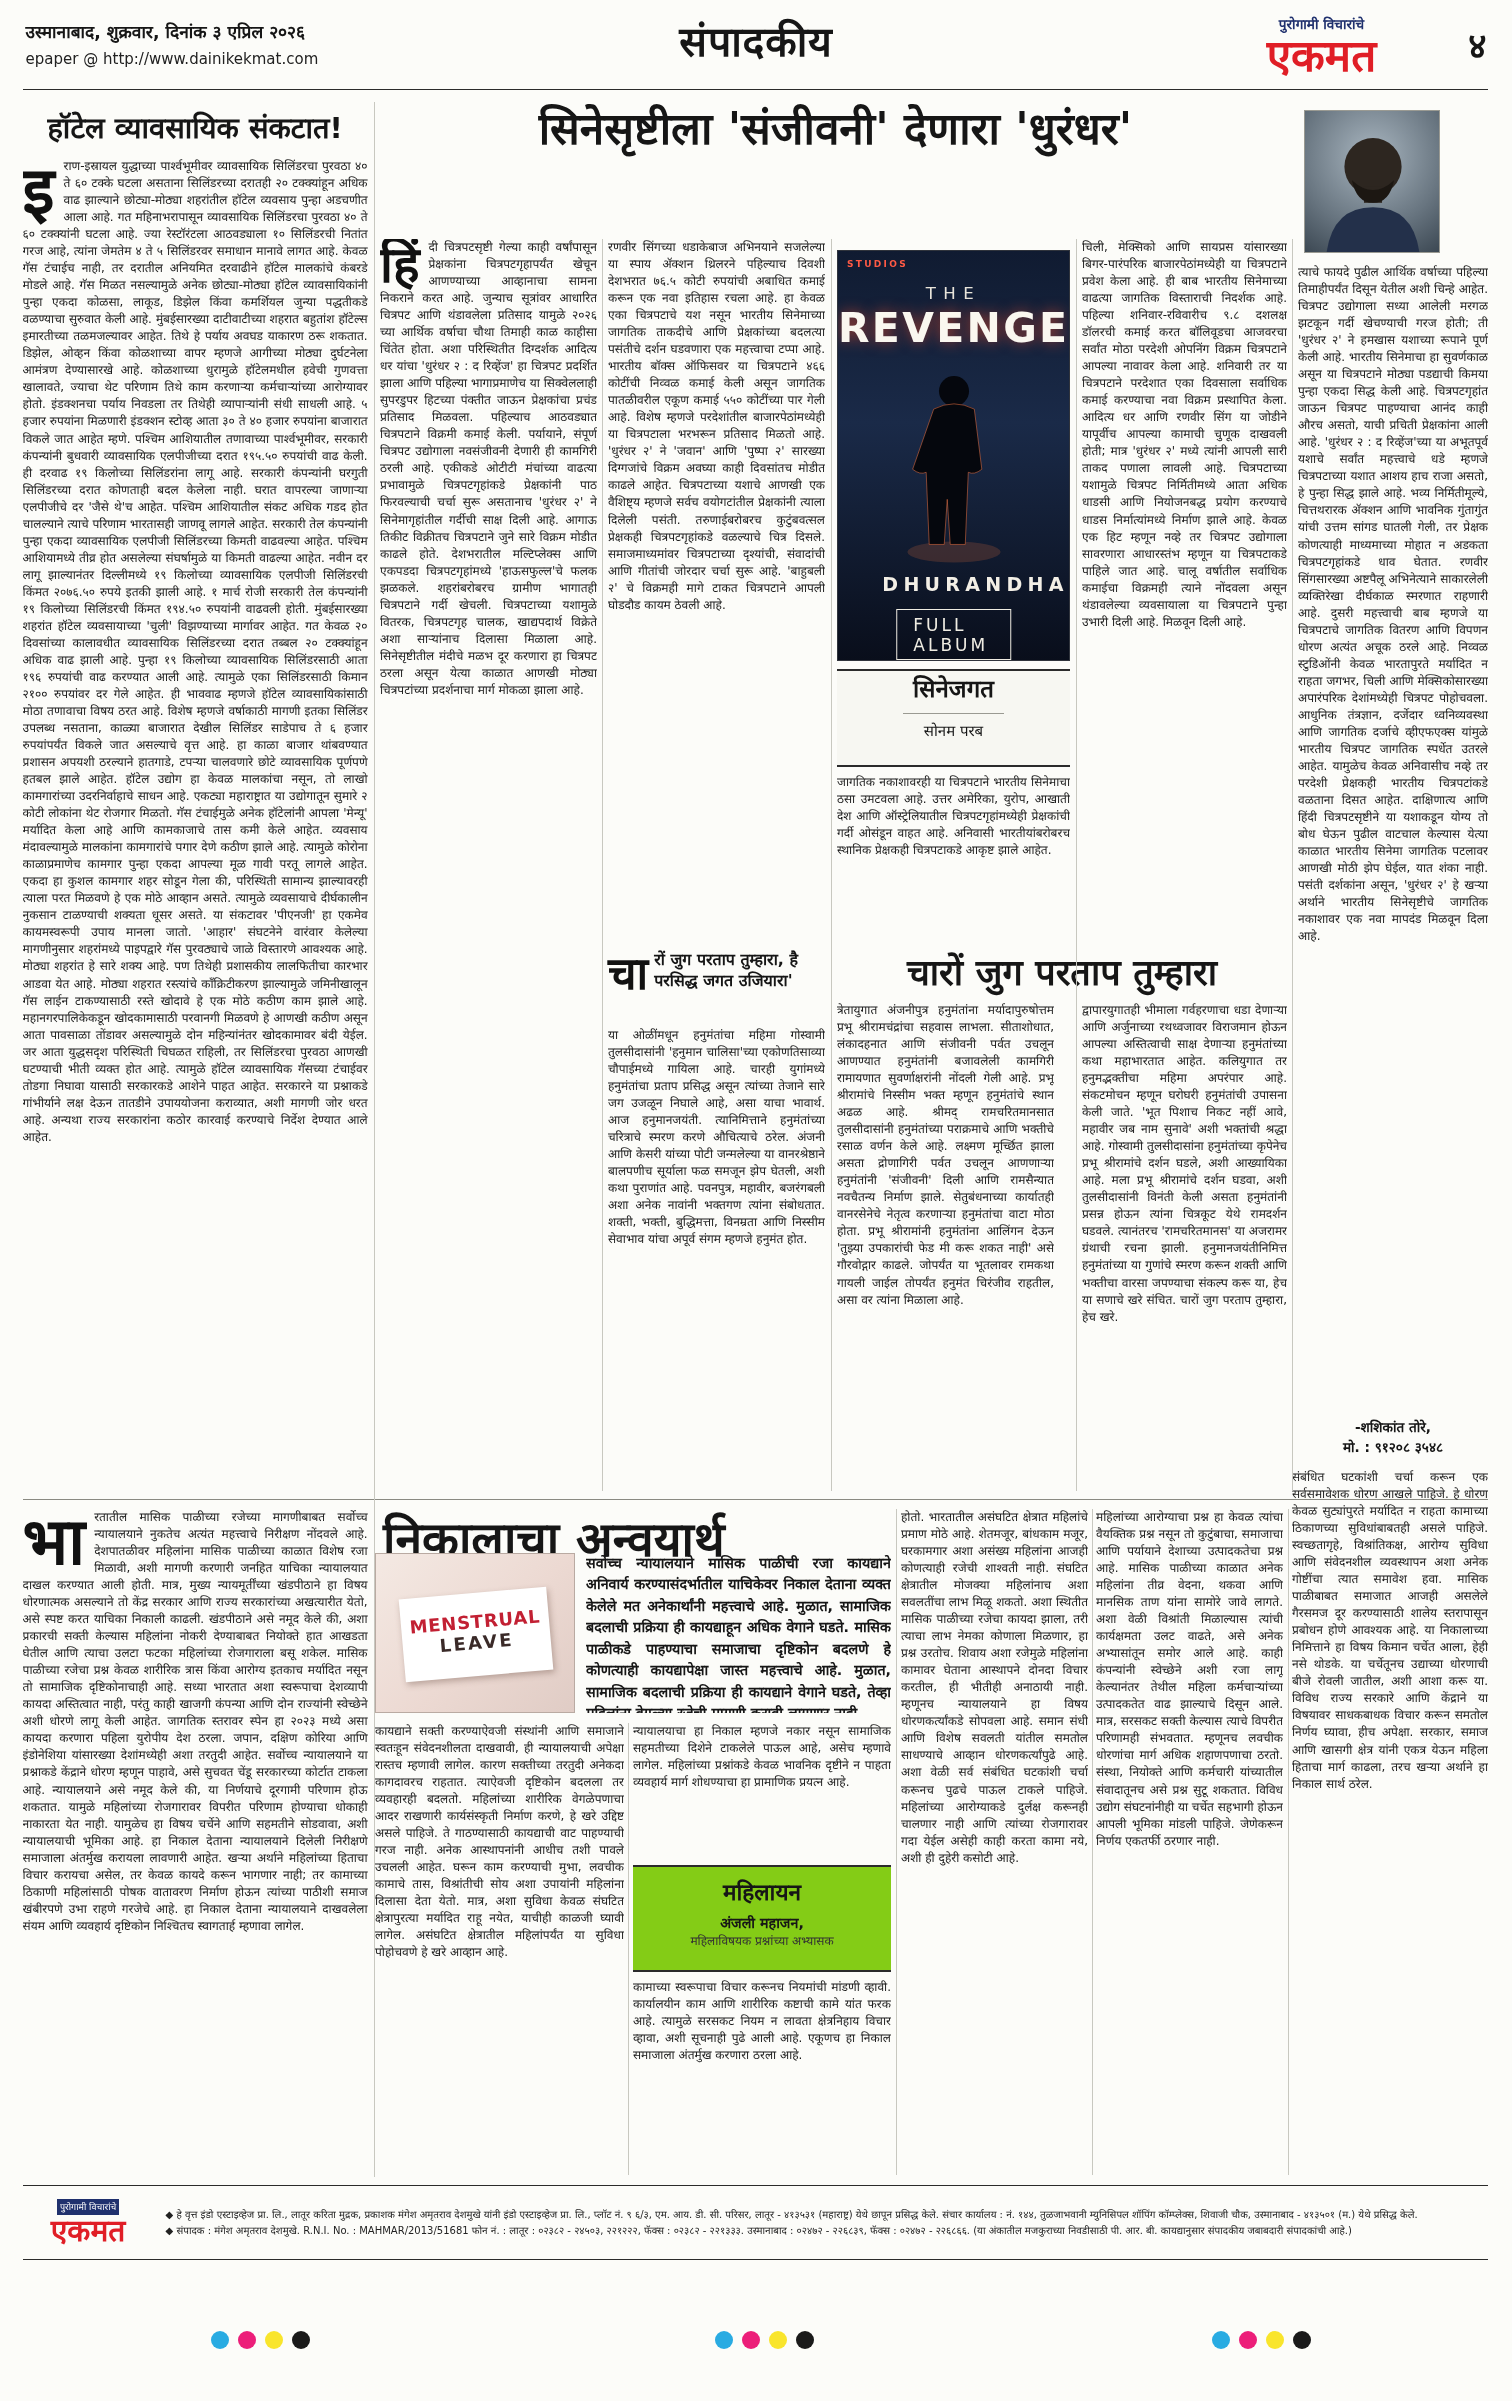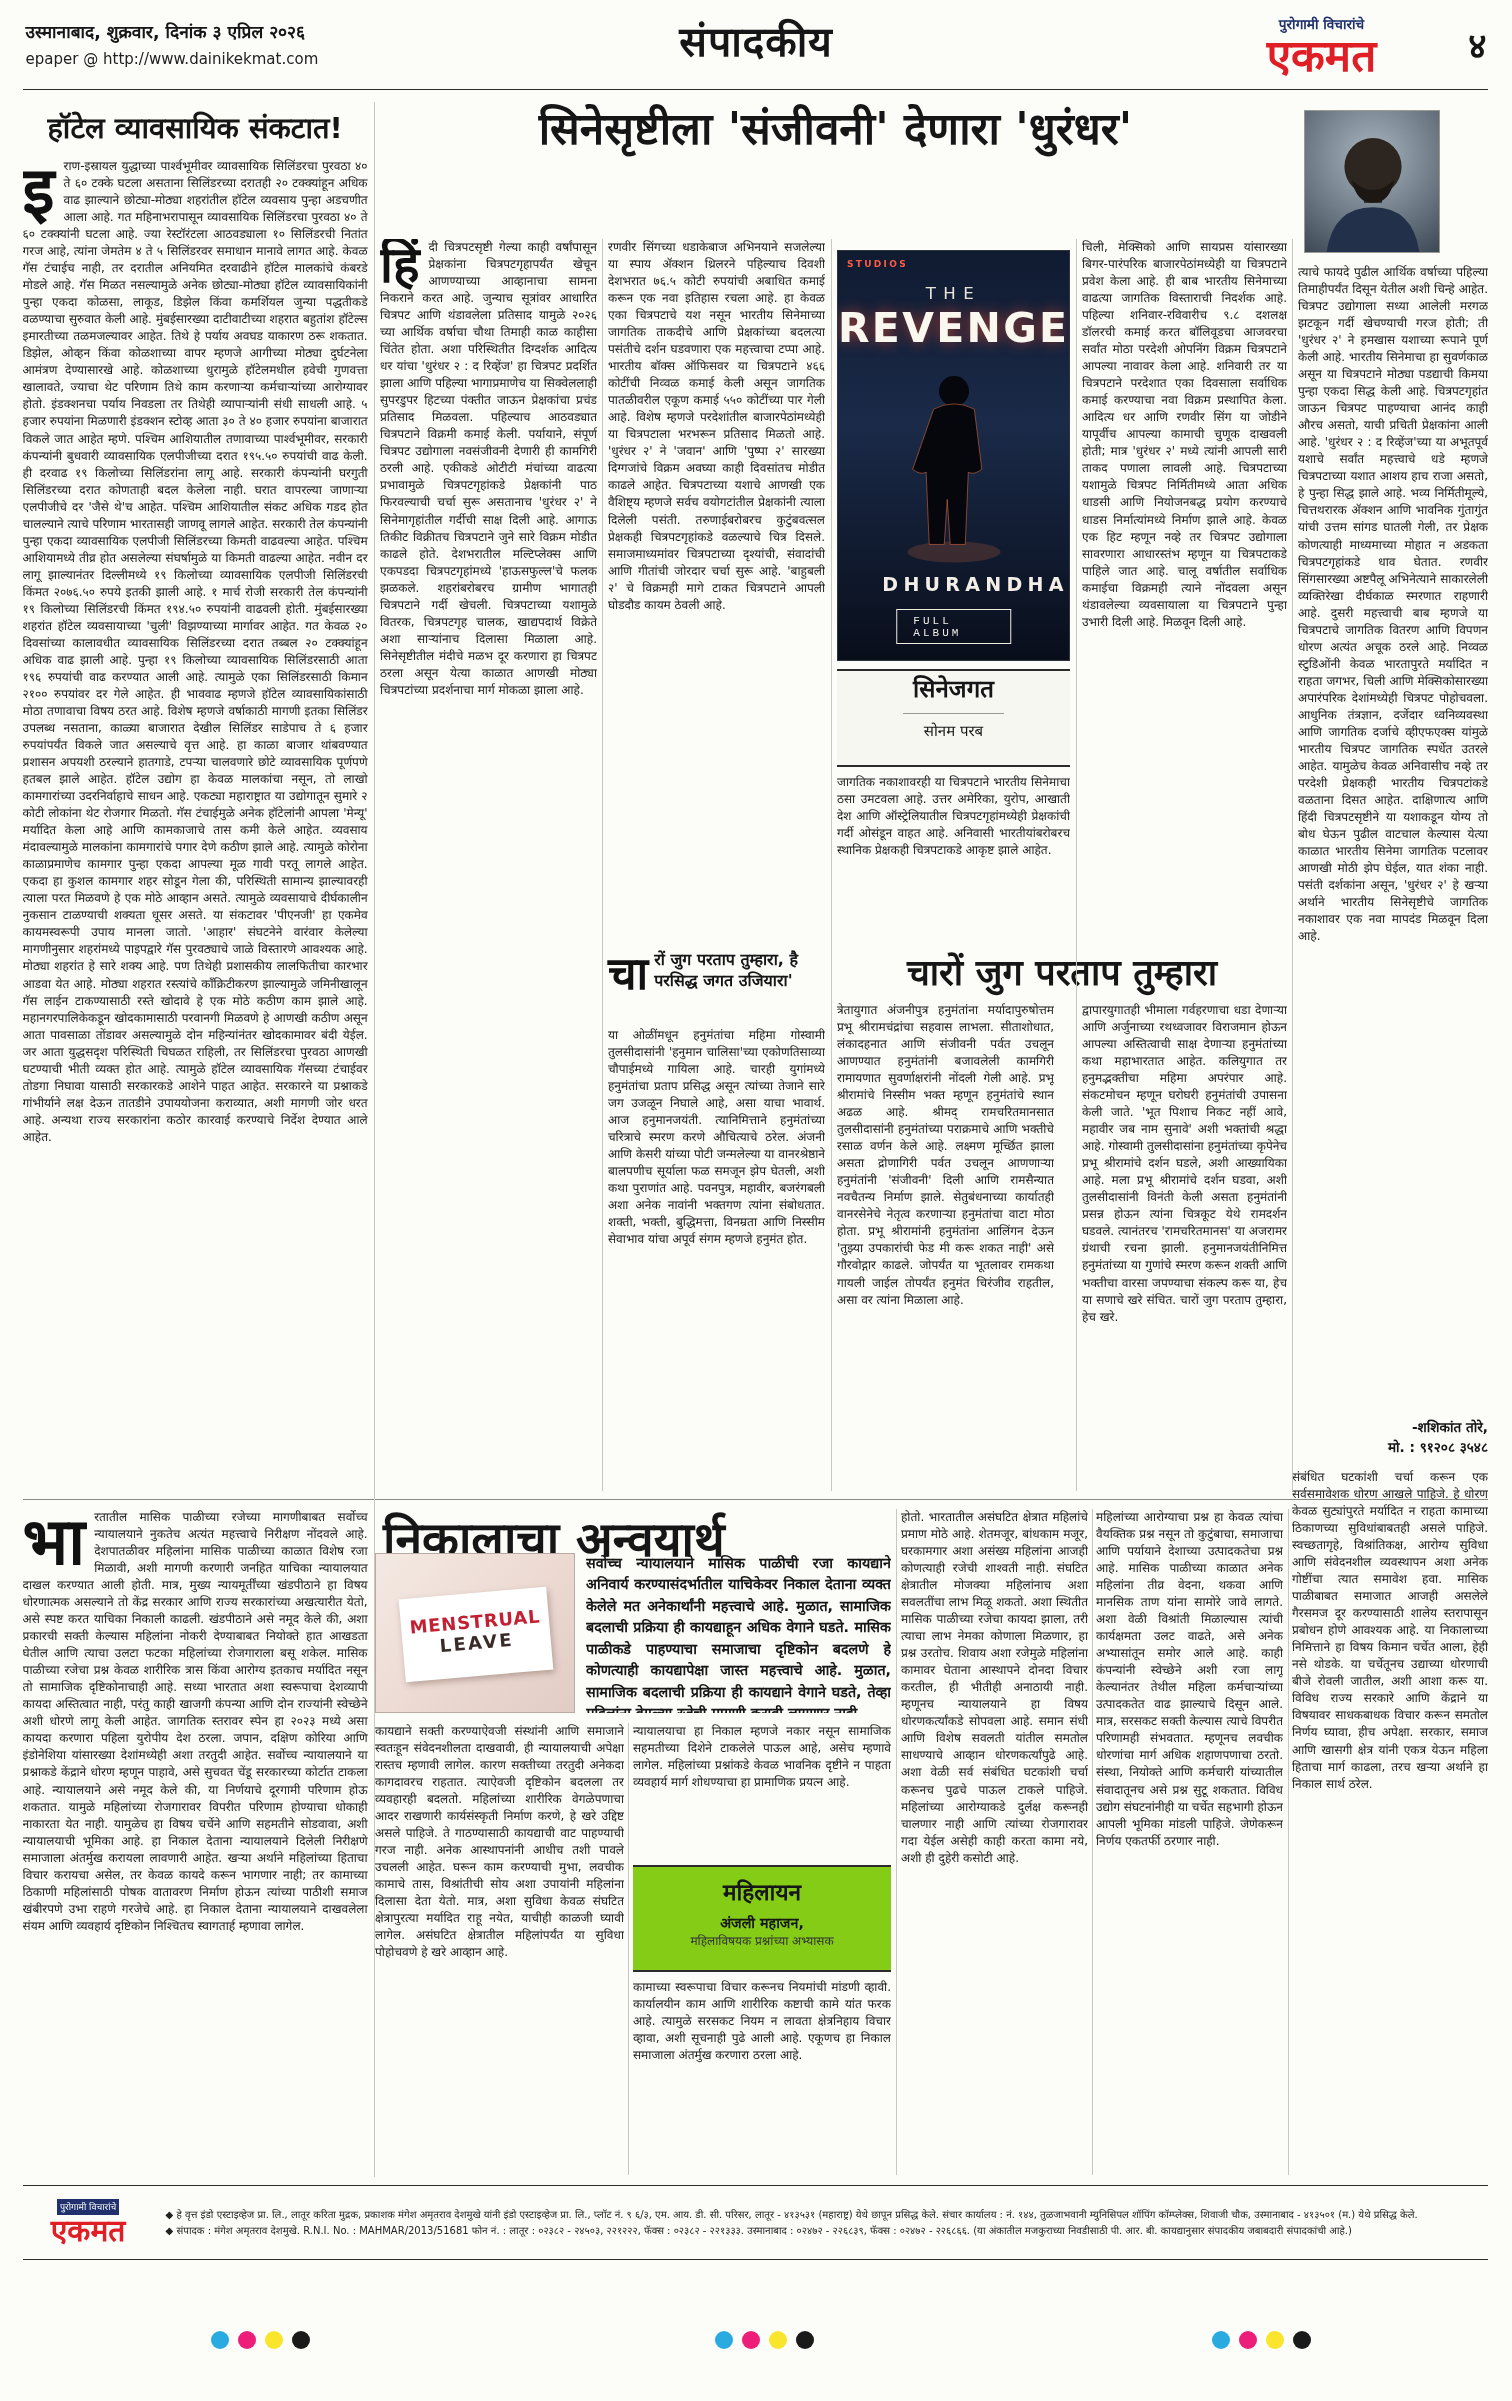--- a/index.html
+++ b/index.html
@@ -38,32 +38,32 @@
   .a1-body { left:22.6px; top:158px; width:345px; height:1329px; }
 
   
   .a2-headline { left:380px; top:104px; width:911px; text-align:center; font-size:44px; font-weight:bold; line-height:1.15; }
   .a2-photo { left:1304px; top:110px; width:136px; height:143px; background:radial-gradient(circle at 50% 32%, #a9b6c0, #67747f 62%, #3c4853); border:0.8px solid #9a9a92; overflow:hidden; }
   .a2-col1 { left:380px; top:239px; width:217px; height:1246px; }
   .a2-col2 { left:608px; top:239px; width:217px; height:703px; }
   .a2-col3 { left:837px; top:774px; width:233px; height:170px; }
   .a2-col4 { left:1082px; top:239px; width:205px; height:703px; }
   .a2-col5 { left:1298px; top:264px; width:190px; height:1145px; }
-  .a2-signature { left:1298px; top:1417px; width:190px; text-align:right; font-weight:bold; font-size:13.6px; line-height:1.5; }
+  .a2-signature { left:1298px; top:1417px; width:190px; text-align:center; font-weight:bold; font-size:13.6px; line-height:1.5; }
 
   
   .poster { left:837px; top:250px; width:233px; height:411px;
     background:linear-gradient(180deg,#101b31 0%,#1a2a48 42%,#090e1b 100%);
     color:#f4f1ea; border:0.8px solid #30343c; overflow:hidden; }
   .poster-studio { position:absolute; left:9px; top:7.5px; font-size:9px; letter-spacing:2.3px; color:#ff5a45; font-weight:bold; }
   .poster-the { position:absolute; top:33px; width:100%; text-align:center; font-size:16.6px; letter-spacing:7.5px; color:#e8e4da; }
   .poster-title { position:absolute; top:53px; width:100%; text-align:center; font-size:41px; font-weight:bold; letter-spacing:2.3px; color:#faf7ef; text-shadow:0 0 13.6px rgba(255,80,40,.55); }
   .poster-fig { position:absolute; left:50%; top:113px; transform:translateX(-50%); }
   .poster-name { position:absolute; top:322px; width:100%; text-align:center; font-size:19px; font-weight:bold; letter-spacing:5.3px; color:#f3efe6;margin-left:32px; }
-  .poster-tag { position:absolute; top:358px; left:50%; transform:translateX(-50%); border:1.5px solid #efece2; padding:4.5px 16.6px; font-size:11px; letter-spacing:3px; color:#efece2;font-family:Liberation Mono, monospace; }
+  .poster-tag { position:absolute; top:358px; left:50%; transform:translateX(-50%); border:1.5px solid #efece2; padding:4.5px 16.6px; font-size:17px; letter-spacing:3px; color:#efece2; }
 
   
   .cine-box { left:837px; top:669px; width:233px; height:98px; border-top:2.3px solid #2b2b2b; border-bottom:2.3px solid #2b2b2b; text-align:center; background:#f7f7f2; }
   .cine-title { font-size:24px; font-weight:bold; }
   .cine-author { font-size:15px; margin-top:9px; border-top:0.8px solid #9a9a92; display:inline-block; padding:6px 21px 0; }
 
   
   .a3-quote { left:608px; top:950px; width:217px; height:69px; font-weight:bold; font-size:16px; line-height:1.3; }
   .a3-quote .dropcap { font-size:45px; padding-right:6px; }
   .a3-headline { left:837px; top:947px; width:450px; text-align:center; font-size:36px; font-weight:bold; }

